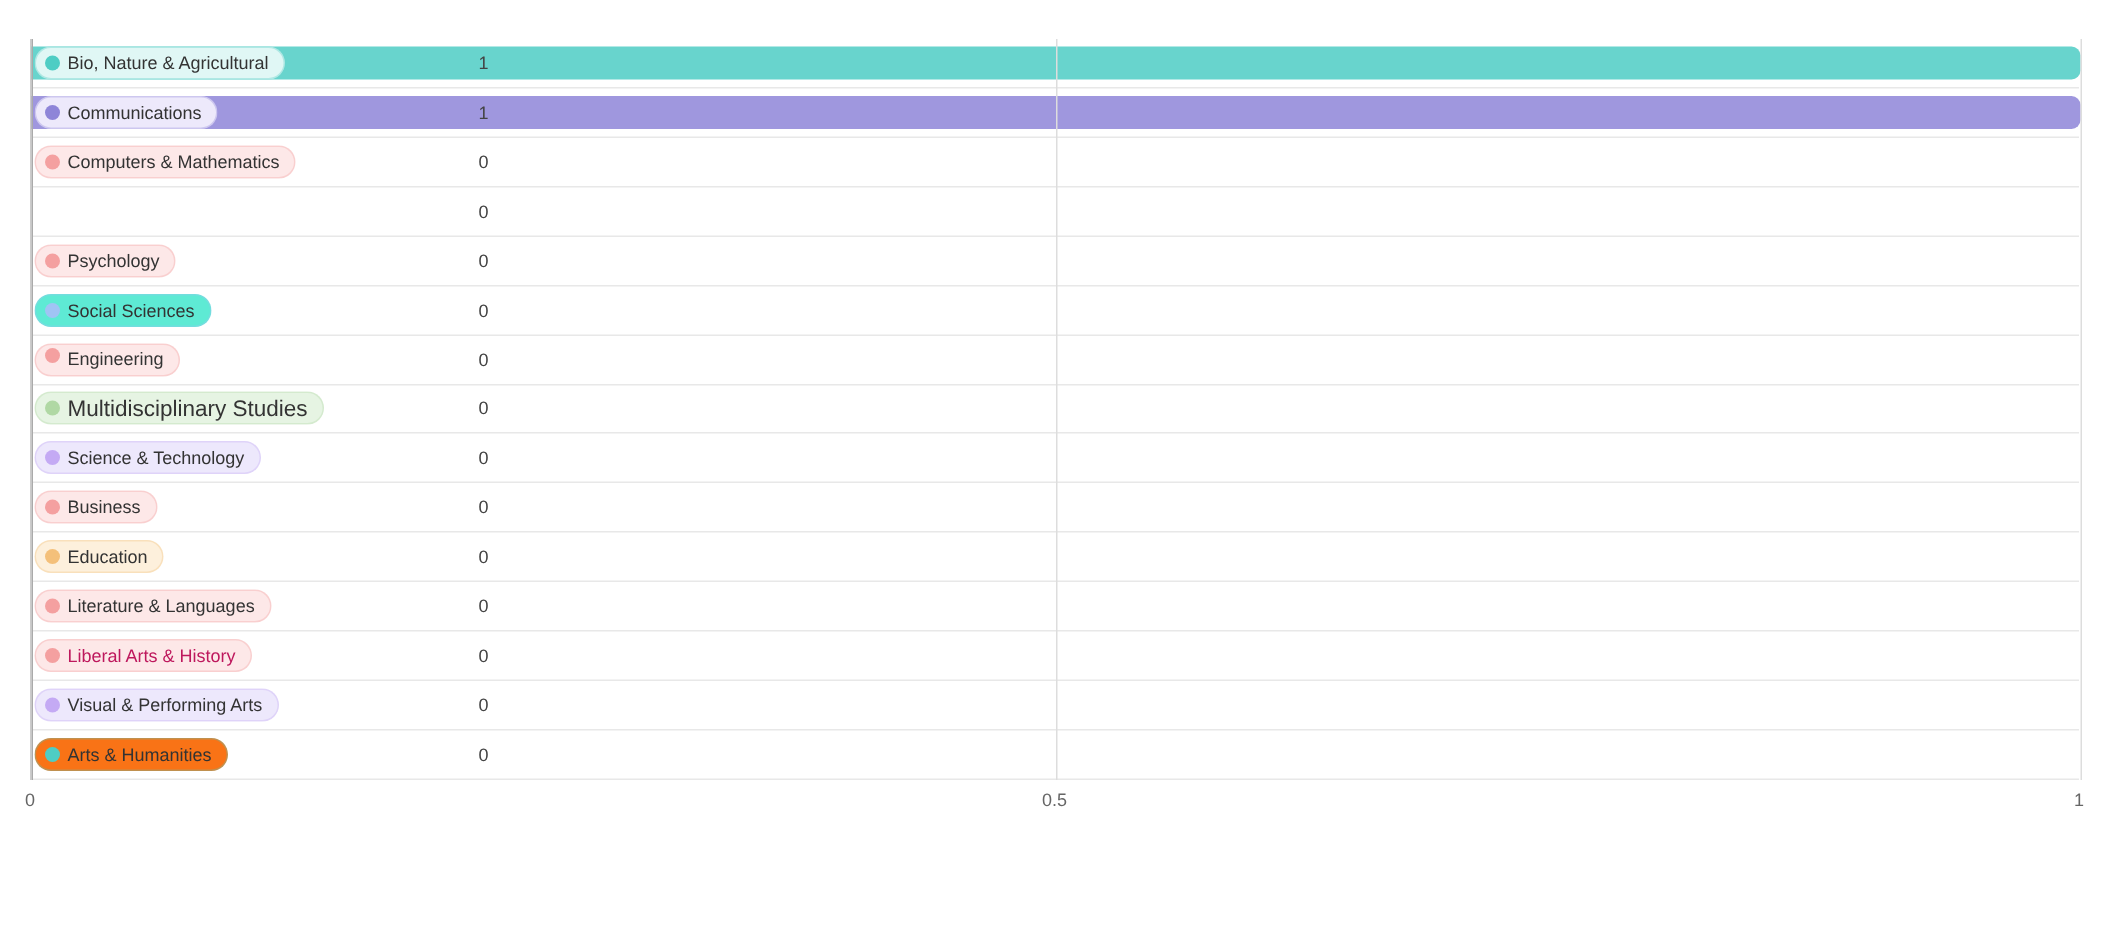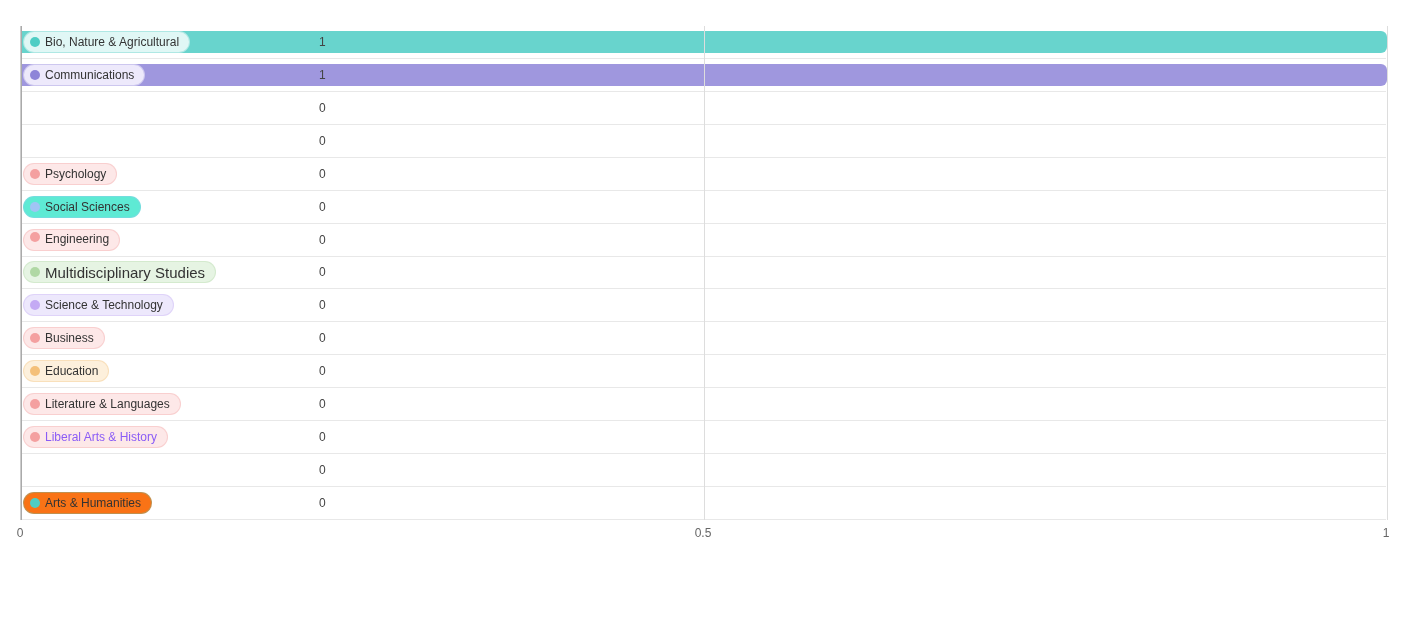--- a/index.html
+++ b/index.html
@@ -73,20 +73,24 @@
         </div>
         <div style="position: absolute; top: 32.9333px; left: 0px; right: 0px; height: 32.9333px; border-bottom: 1px solid rgb(232, 232, 232);">
           <div style="position: absolute; left: 0px; top: 50%; transform: translateY(-50%); height: 22px; width: 1366px; background: rgb(142, 133, 216); border-radius: 0px 6px 6px 0px; opacity: 0.85;"></div>
           <div style="display: flex; align-items: center; border-radius: 12px; padding: 2px 10px 2px 6px; font-size: 12px; color: rgb(51, 51, 51); white-space: nowrap; position: absolute; left: 2px; z-index: 3; height: 22px; top: 50%; transform: translateY(-50%); background: rgb(237, 233, 251); border: 1px solid rgba(142, 133, 216, 0.333);">
             <div style="width: 10px; height: 10px; border-radius: 50%; margin-right: 5px; background: rgb(142, 133, 216); flex-shrink: 0;"></div>
             <span>Communications</span>
           </div>
           <div style="position: absolute; left: 298px; top: 50%; transform: translateY(-50%); font-size: 12px; color: rgb(68, 68, 68); z-index: 3;">1</div>
         </div>
         <div style="position: absolute; top: 65.8667px; left: 0px; right: 0px; height: 32.9333px; border-bottom: 1px solid rgb(232, 232, 232);">
+          <div style="display: flex; align-items: center; border-radius: 12px; padding: 2px 10px 2px 6px; font-size: 12px; color: rgb(51, 51, 51); white-space: nowrap; position: absolute; left: 2px; z-index: 3; height: 22px; top: 50%; transform: translateY(-50%); background: rgb(253, 232, 232); border: 1px solid rgba(244, 160, 160, 0.333);">
+            <div style="width: 10px; height: 10px; border-radius: 50%; margin-right: 5px; background: rgb(244, 160, 160); flex-shrink: 0;"></div>
+            <span>Computers &amp; Mathematics</span>
+          </div>
           <div style="position: absolute; left: 298px; top: 50%; transform: translateY(-50%); font-size: 12px; color: rgb(68, 68, 68); z-index: 3;">0</div>
         </div>
         <div style="position: absolute; top: 98.8px; left: 0px; right: 0px; height: 32.9333px; border-bottom: 1px solid rgb(232, 232, 232);">
           <div style="position: absolute; left: 298px; top: 50%; transform: translateY(-50%); font-size: 12px; color: rgb(68, 68, 68); z-index: 3;">0</div>
         </div>
         <div style="position: absolute; top: 131.733px; left: 0px; right: 0px; height: 32.9333px; border-bottom: 1px solid rgb(232, 232, 232);">
           <div style="display: flex; align-items: center; border-radius: 12px; padding: 2px 10px 2px 6px; font-size: 12px; color: rgb(51, 51, 51); white-space: nowrap; position: absolute; left: 2px; z-index: 3; height: 22px; top: 50%; transform: translateY(-50%); background: rgb(253, 232, 232); border: 1px solid rgba(244, 160, 160, 0.333);">
             <div style="width: 10px; height: 10px; border-radius: 50%; margin-right: 5px; background: rgb(244, 160, 160); flex-shrink: 0;"></div>
             <span>Psychology</span>
           </div>
@@ -135,27 +139,31 @@
           <div style="position: absolute; left: 298px; top: 50%; transform: translateY(-50%); font-size: 12px; color: rgb(68, 68, 68); z-index: 3;">0</div>
         </div>
         <div style="position: absolute; top: 362.267px; left: 0px; right: 0px; height: 32.9333px; border-bottom: 1px solid rgb(232, 232, 232);">
           <div style="display: flex; align-items: center; border-radius: 12px; padding: 2px 10px 2px 6px; font-size: 12px; color: rgb(51, 51, 51); white-space: nowrap; position: absolute; left: 2px; z-index: 3; height: 22px; top: 50%; transform: translateY(-50%); background: rgb(253, 232, 232); border: 1px solid rgba(244, 160, 160, 0.333);">
             <div style="width: 10px; height: 10px; border-radius: 50%; margin-right: 5px; background: rgb(244, 160, 160); flex-shrink: 0;"></div>
             <span>Literature &amp; Languages</span>
           </div>
           <div style="position: absolute; left: 298px; top: 50%; transform: translateY(-50%); font-size: 12px; color: rgb(68, 68, 68); z-index: 3;">0</div>
         </div>
         <div style="position: absolute; top: 395.2px; left: 0px; right: 0px; height: 32.9333px; border-bottom: 1px solid rgb(232, 232, 232);">
-          <div style="display: flex; align-items: center; border-radius: 12px; padding: 2px 10px 2px 6px; font-size: 12px; color: #8b5cf6; white-space: nowrap; position: absolute; left: 2px; z-index: 3; height: 22px; top: 50%; transform: translateY(-50%); background: rgb(253, 232, 232); border: 1px solid rgba(244, 160, 160, 0.333);">
+          <div style="display: flex; align-items: center; border-radius: 12px; padding: 2px 10px 2px 6px; font-size: 12px; color: #be185d; white-space: nowrap; position: absolute; left: 2px; z-index: 3; height: 22px; top: 50%; transform: translateY(-50%); background: rgb(253, 232, 232); border: 1px solid rgba(244, 160, 160, 0.333);">
             <div style="width: 10px; height: 10px; border-radius: 50%; margin-right: 5px; background: rgb(244, 160, 160); flex-shrink: 0;"></div>
             <span>Liberal Arts &amp; History</span>
           </div>
           <div style="position: absolute; left: 298px; top: 50%; transform: translateY(-50%); font-size: 12px; color: rgb(68, 68, 68); z-index: 3;">0</div>
         </div>
         <div style="position: absolute; top: 428.133px; left: 0px; right: 0px; height: 32.9333px; border-bottom: 1px solid rgb(232, 232, 232);">
+          <div style="display: flex; align-items: center; border-radius: 12px; padding: 2px 10px 2px 6px; font-size: 12px; color: rgb(51, 51, 51); white-space: nowrap; position: absolute; left: 2px; z-index: 3; height: 22px; top: 50%; transform: translateY(-50%); background: rgb(237, 232, 252); border: 1px solid rgba(196, 170, 244, 0.333);">
+            <div style="width: 10px; height: 10px; border-radius: 50%; margin-right: 5px; background: rgb(196, 170, 244); flex-shrink: 0;"></div>
+            <span>Visual &amp; Performing Arts</span>
+          </div>
           <div style="position: absolute; left: 298px; top: 50%; transform: translateY(-50%); font-size: 12px; color: rgb(68, 68, 68); z-index: 3;">0</div>
         </div>
         <div style="position: absolute; top: 461.067px; left: 0px; right: 0px; height: 32.9333px; border-bottom: 1px solid rgb(232, 232, 232);">
           <div style="display: flex; align-items: center; border-radius: 12px; padding: 2px 10px 2px 6px; font-size: 12px; color: rgb(51, 51, 51); white-space: nowrap; position: absolute; left: 2px; z-index: 3; height: 22px; top: 50%; transform: translateY(-50%); background: #f97316; border: 1px solid rgba(78, 205, 196, 0.333);">
             <div style="width: 10px; height: 10px; border-radius: 50%; margin-right: 5px; background: rgb(78, 205, 196); flex-shrink: 0;"></div>
             <span>Arts &amp; Humanities</span>
           </div>
           <div style="position: absolute; left: 298px; top: 50%; transform: translateY(-50%); font-size: 12px; color: rgb(68, 68, 68); z-index: 3;">0</div>
         </div>
         <div style="position: absolute; left: 0px; top: 0px; bottom: 0px; width: 1px; background: rgb(170, 170, 170);"></div>

